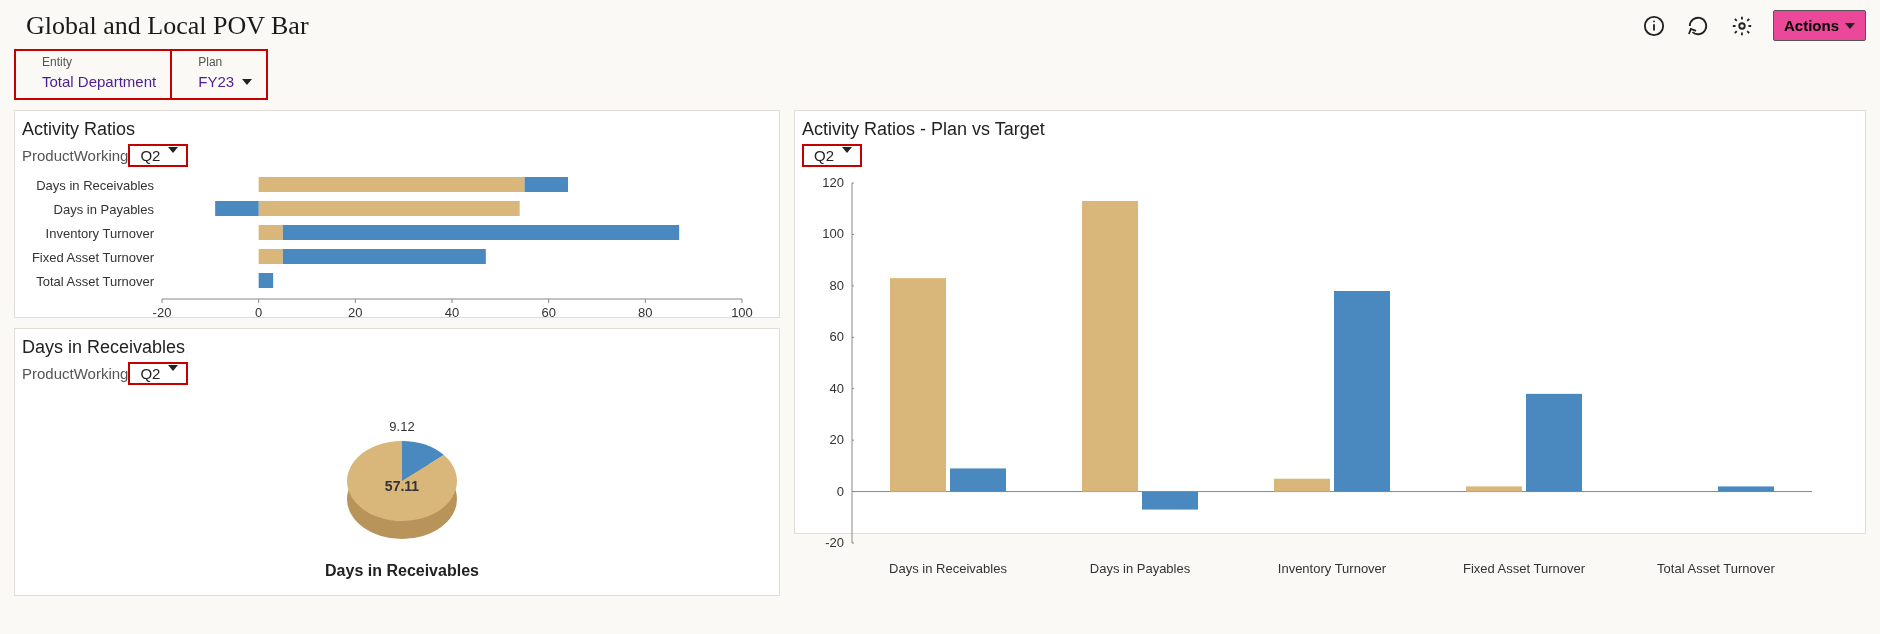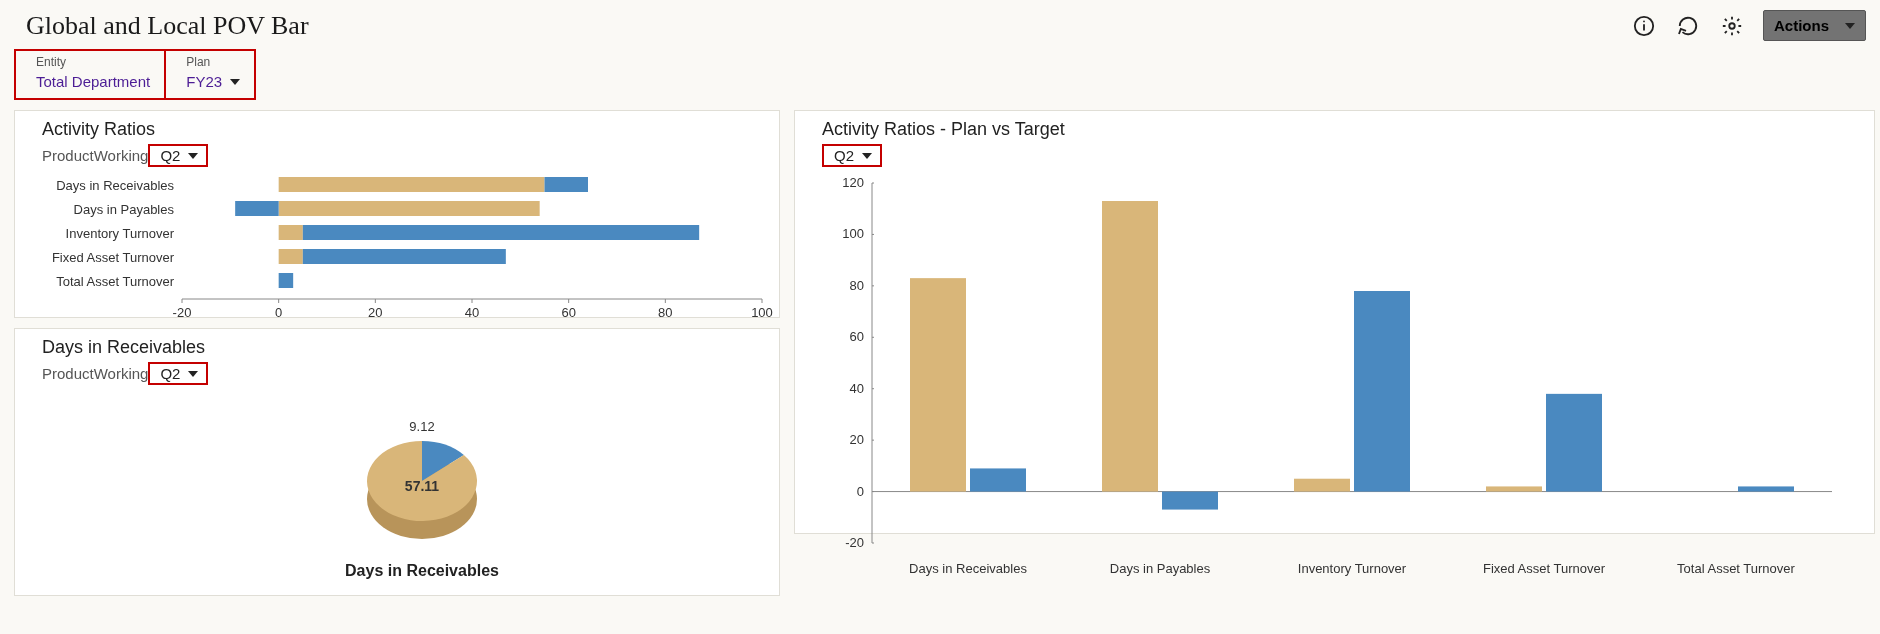--- a/index.html
+++ b/index.html
@@ -1,35 +1,35 @@
 <!DOCTYPE html>
 <html><head>
 <meta charset="utf-8">
 <style>
   html,body{margin:0;padding:0;font-family:Arial,Helvetica,sans-serif;background:#faf9f5;color:#333}
   .page{width:1880px;height:634px;position:relative;box-sizing:border-box;overflow:hidden}
   .header{display:flex;align-items:flex-end;justify-content:space-between;padding:6px 14px 0 26px}
   .title{font-size:26px;font-family:Georgia,serif;color:#1a1a1a}
   .header-icons{display:flex;align-items:center;gap:18px;padding-top:4px}
   .icon-btn{width:26px;height:26px;display:flex;align-items:center;justify-content:center;cursor:pointer;color:#222}
-  .actions-btn{border:1px solid #555;background:#737373;padding:6px 10px;font-size:15px;font-weight:bold;display:flex;align-items:center;gap:16px;cursor:pointer;border-radius:2px}
+  .actions-btn{border:1px solid #555;background:#ec4899;padding:6px 10px;font-size:15px;font-weight:bold;display:flex;align-items:center;gap:6px;cursor:pointer;border-radius:2px}
   .actions-btn .tri{width:0;height:0;border-left:5px solid transparent;border-right:5px solid transparent;border-top:6px solid #222}
   .pov-box{display:inline-flex;border:2px solid #c40000;margin:8px 0 0 14px}
-  .pov-cell{padding:4px 14px 8px 20px;border-right:2px solid #c40000}
+  .pov-cell{padding:4px 14px 8px 26px;border-right:2px solid #c40000}
   .pov-cell:last-child{border-right:none}
   .pov-label{font-size:12px;color:#555}
   .pov-value{font-size:15px;color:#4c1d95;padding-top:4px;display:flex;align-items:center;gap:8px}
   .tri-sm{width:0;height:0;border-left:5px solid transparent;border-right:5px solid transparent;border-top:6px solid #222}
   .content{display:flex;gap:14px;padding:10px 14px 0 14px}
   .left{width:766px;display:flex;flex-direction:column;gap:10px}
   .right{flex:1}
-  .panel{background:#fff;border:1px solid #e0ded6;padding:8px 12px 12px 27px;box-sizing:border-box}
+  .panel{background:#fff;border:1px solid #e0ded6;padding:8px 12px 12px 7px;box-sizing:border-box}
   .panel-title{font-size:18px;color:#222;margin-bottom:4px}
   .local-pov{display:flex;align-items:center;font-size:15px;color:#555;margin-bottom:6px}
-  .qsel{border:2px solid #c40000;padding:1px 8px 1px 10px;display:flex;align-items:center;gap:8px;color:#222}
+  .qsel{border:2px solid #c40000;padding:1px 8px 1px 10px;display:flex;gap:8px;color:#222}
   svg text{font-family:Arial,Helvetica,sans-serif}
   .axis-tick{font-size:13px;fill:#333}
   .cat-tick{font-size:13px;fill:#333}
 </style>
 </head>
 <body>
 <div class="page">
 
 
 

